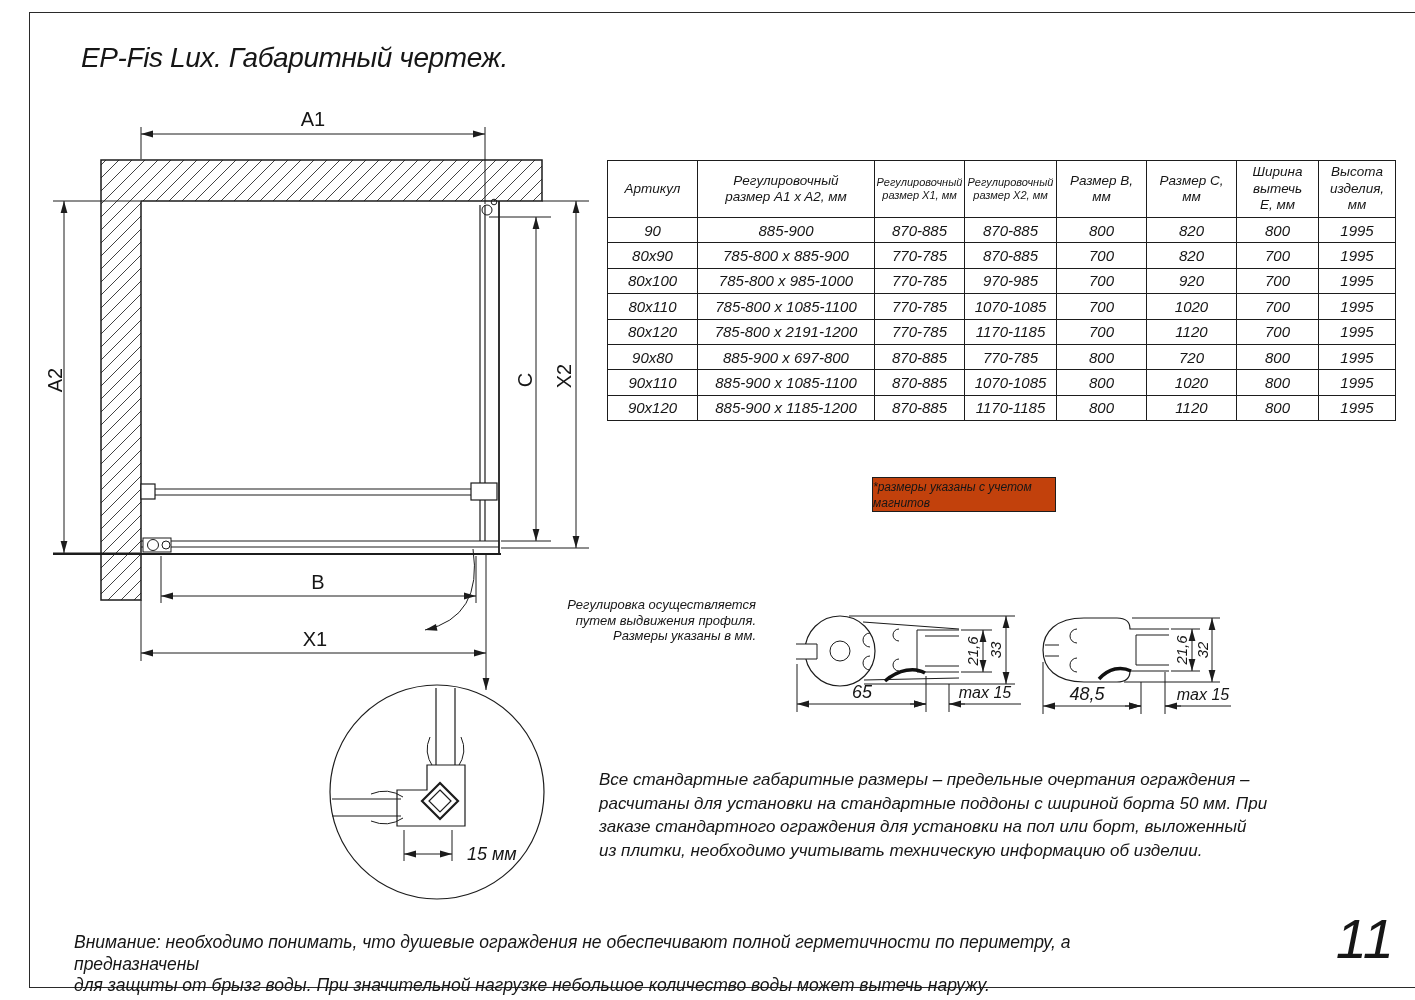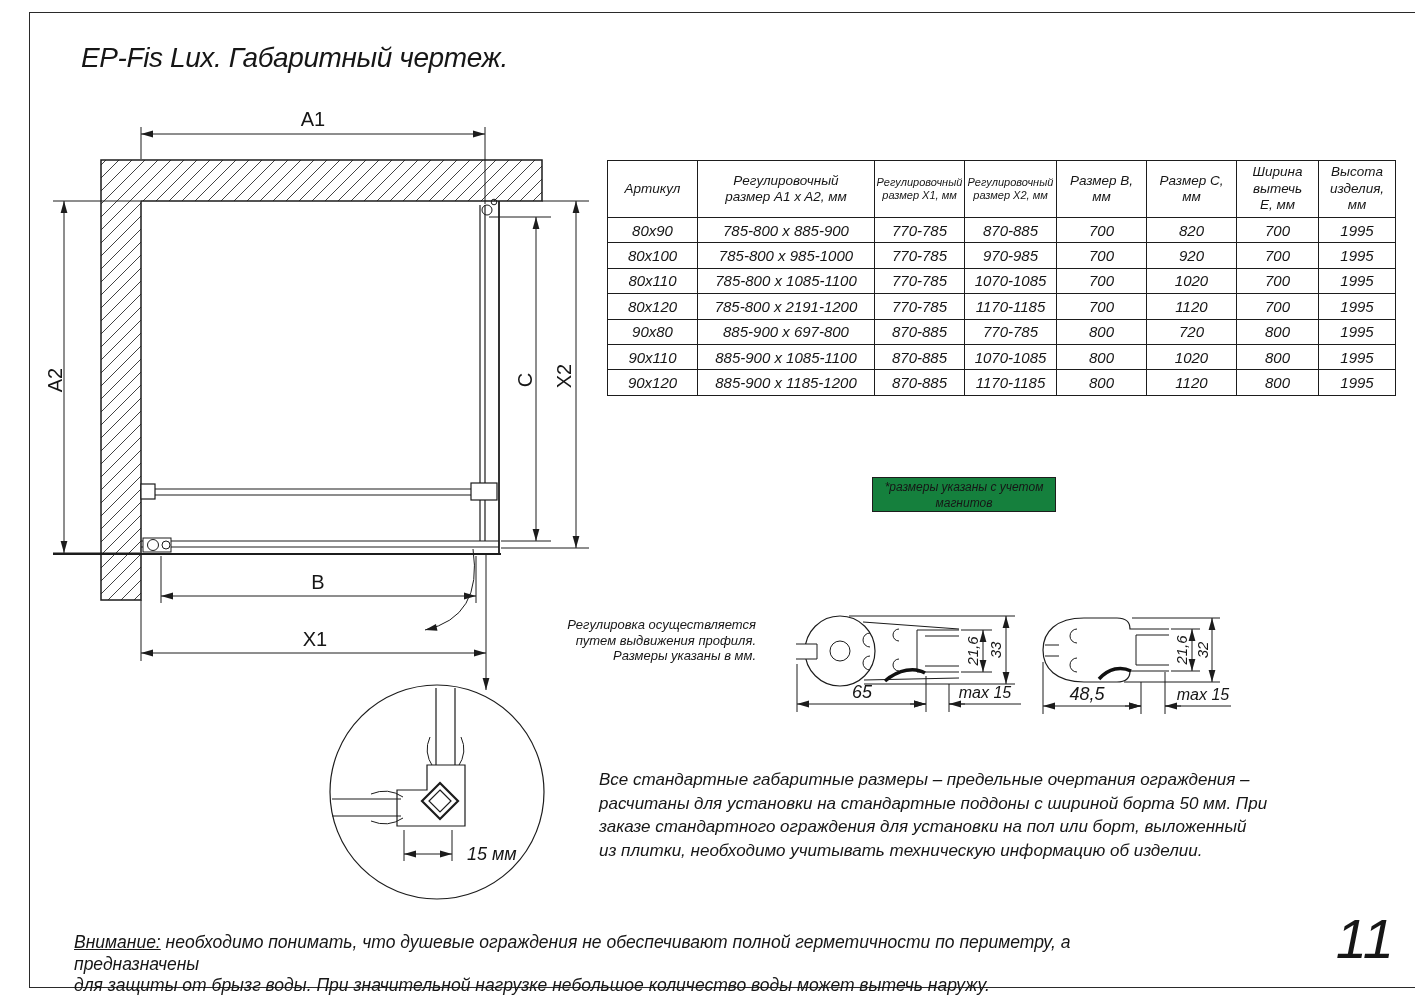--- a/index.html
+++ b/index.html
@@ -9,27 +9,27 @@
   .abs{position:absolute;}
   #title{left:62px;top:42px;font-size:28px;font-style:italic;letter-spacing:-0.4px;white-space:nowrap;}
   svg{position:absolute;left:0;top:0;}
   
   #size-table{position:absolute;left:588px;top:160px;border-collapse:collapse;table-layout:fixed;}
   #size-table th,#size-table td{border:1.6px solid #1d1d1d;text-align:center;vertical-align:middle;
       font-style:italic;padding:0;overflow:hidden;}
   #size-table th{font-weight:normal;font-size:13.5px;line-height:1.22;white-space:pre-line;height:56px;}
   #size-table th.h-sm{font-size:11px;}
   #size-table td{font-size:15px;height:24.4px;white-space:nowrap;}
-  #footnote{left:853px;top:477px;width:182px;height:31px;border:1.6px solid #1d1d1d;background:#15803d;
-      font-size:12px;font-style:italic;text-align:center;white-space:pre-line;line-height:1.3;padding-top:2px;}
-  #adjust-note{left:540px;top:617px;width:197px;text-align:right;font-size:13px;font-style:italic;
+  #footnote{left:853px;top:477px;width:182px;height:31px;border:1.6px solid #1d1d1d;background:#c2410c;
+      font-size:12px;font-style:italic;white-space:pre-line;line-height:1.3;padding-top:2px;}
+  #adjust-note{left:540px;top:597px;width:197px;text-align:right;font-size:13px;font-style:italic;
       line-height:15.5px;white-space:pre-line;}
   #paragraph{left:580px;top:768px;width:775px;font-size:17px;font-style:italic;line-height:23.5px;white-space:pre-line;}
   #warning{left:55px;top:932px;width:1030px;font-size:17.5px;font-style:italic;line-height:21.5px;white-space:pre-line;}
-  #warning .ul{text-decoration:underline;}
+  #warning .ul{}
   #page-number{left:1280px;top:906px;width:95px;text-align:right;font-size:56px;font-style:italic;}
   
   .ln{stroke:#1c1c1c;stroke-width:1.2;fill:none;}
   .lt{stroke:#1c1c1c;stroke-width:1;fill:none;}
   .lk{stroke:#1c1c1c;stroke-width:1.8;fill:none;}
   .wh{fill:#fff;}
   .dimtxt{font:20px "Liberation Sans",sans-serif;fill:#161616;}
   .numtxt{font:italic 18px "Liberation Sans",sans-serif;fill:#161616;}
   .numtxt-m{font:italic 16px "Liberation Sans",sans-serif;fill:#161616;}
   .numtxt-s{font:italic 15px "Liberation Sans",sans-serif;fill:#161616;}
@@ -234,20 +234,30 @@
         <th>Ширина
 вытечь
 Е, мм</th>
         <th>Высота
 изделия,
 мм</th>
       </tr>
     </thead>
     <tbody>
         <tr>
+          <td>90</td>
+          <td>885-900</td>
+          <td>870-885</td>
+          <td>870-885</td>
+          <td>800</td>
+          <td>820</td>
+          <td>800</td>
+          <td>1995</td>
+        </tr>
+        <tr>
           <td>80x90</td>
           <td>785-800 x 885-900</td>
           <td>770-785</td>
           <td>870-885</td>
           <td>700</td>
           <td>820</td>
           <td>700</td>
           <td>1995</td>
         </tr>
         <tr>

